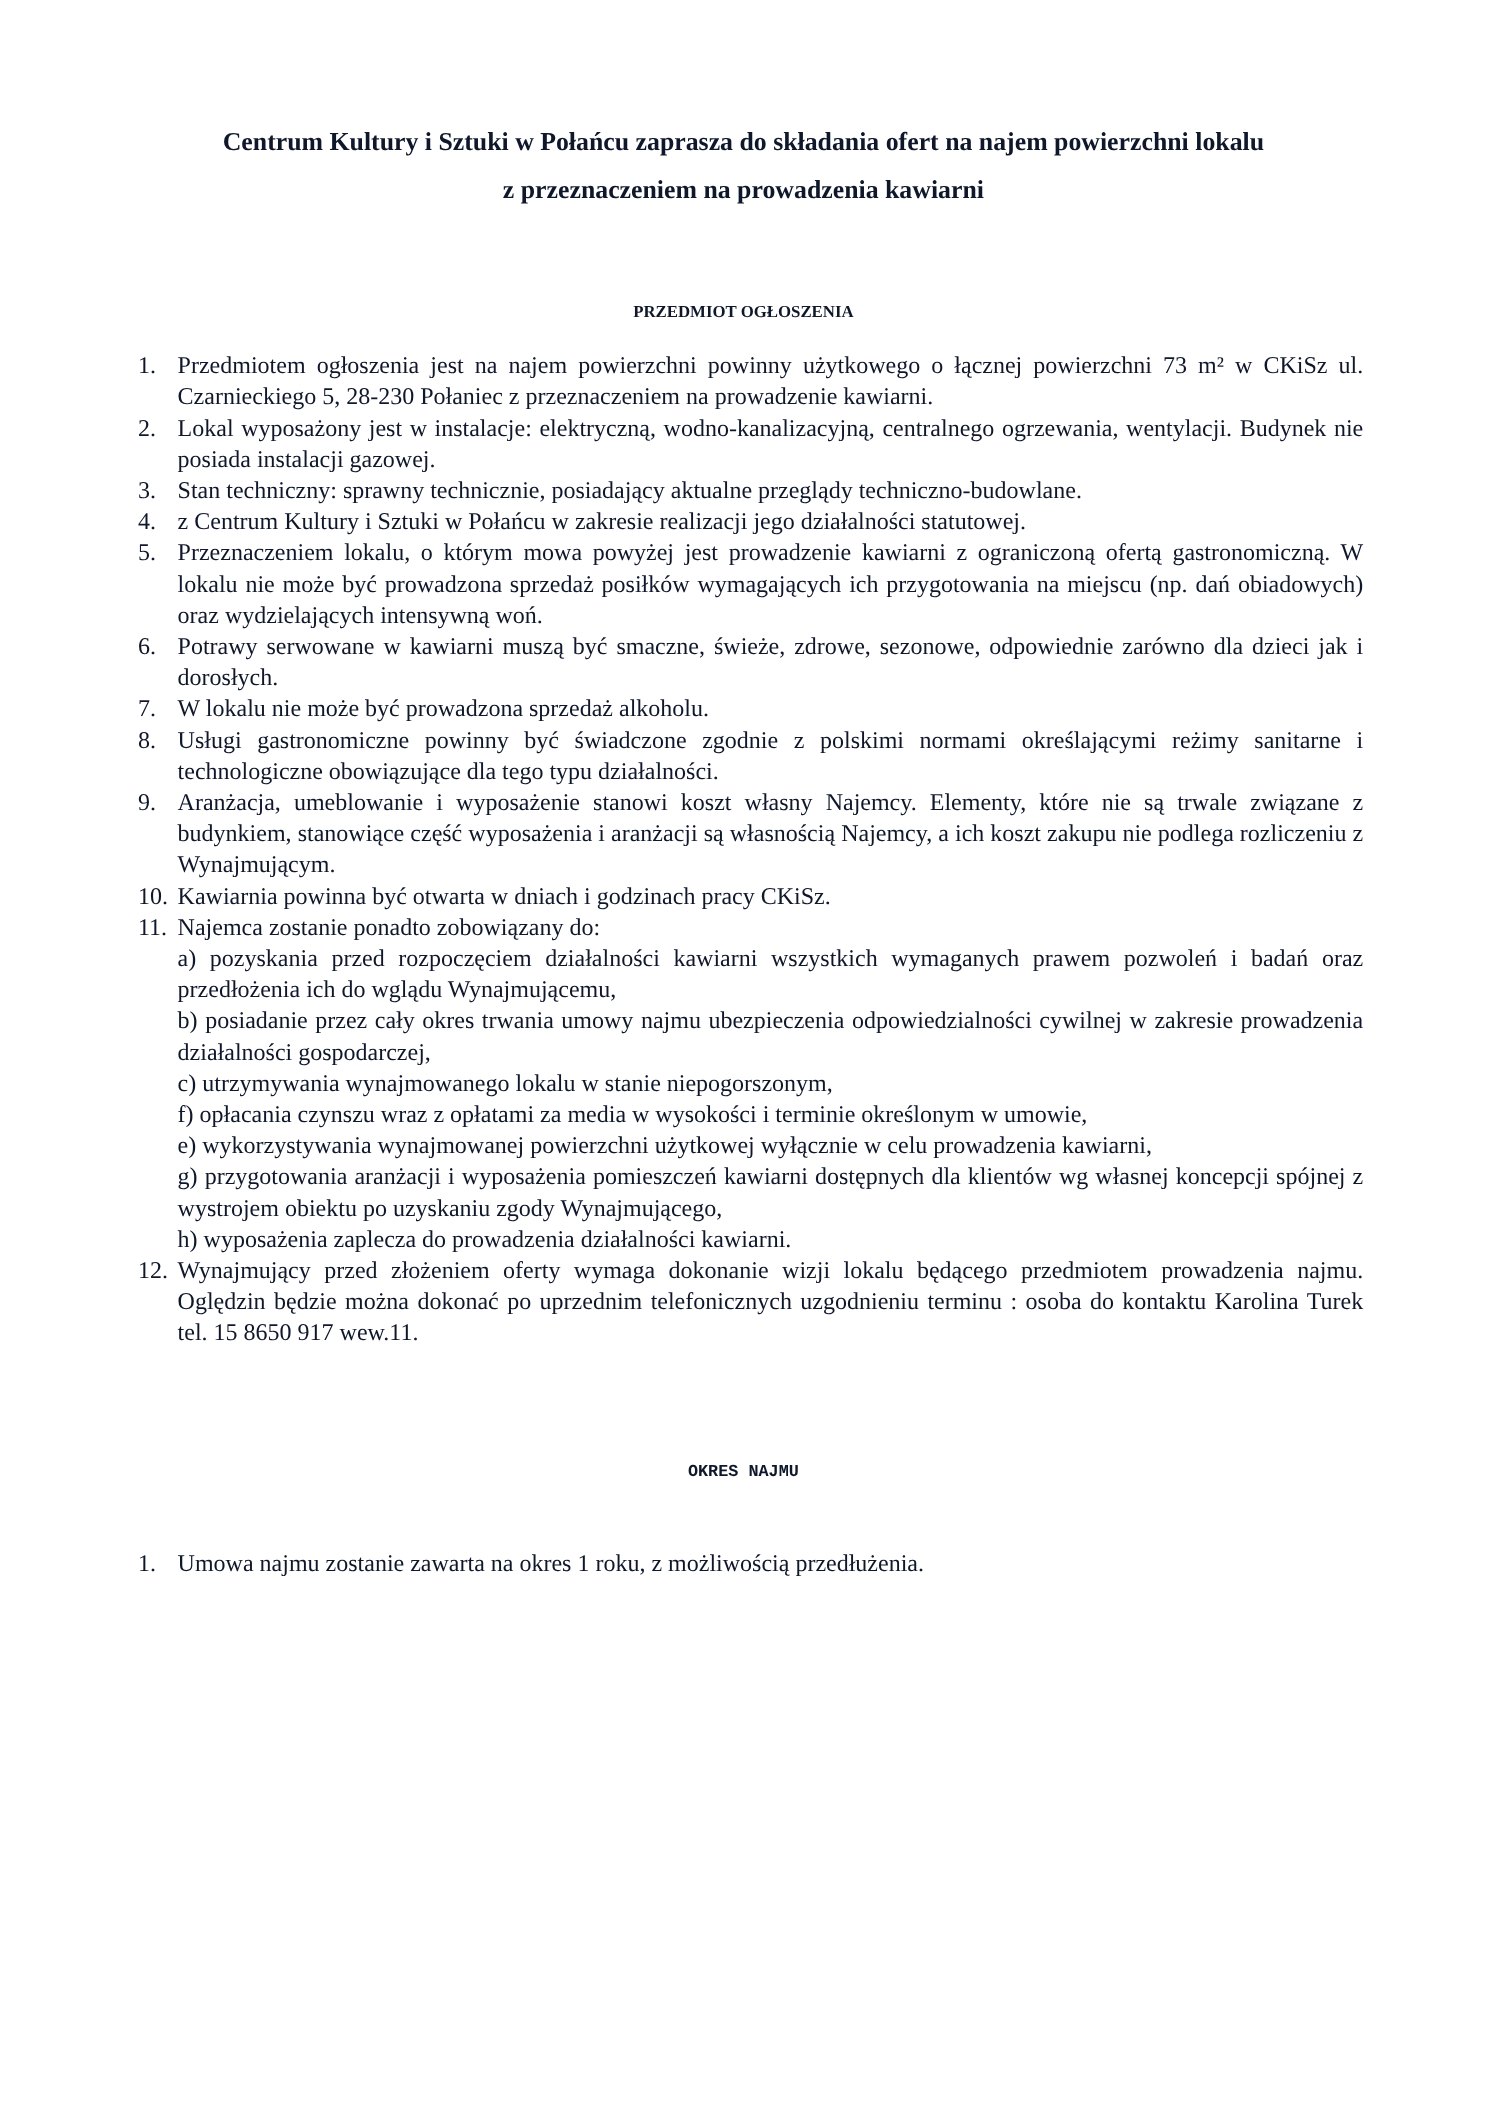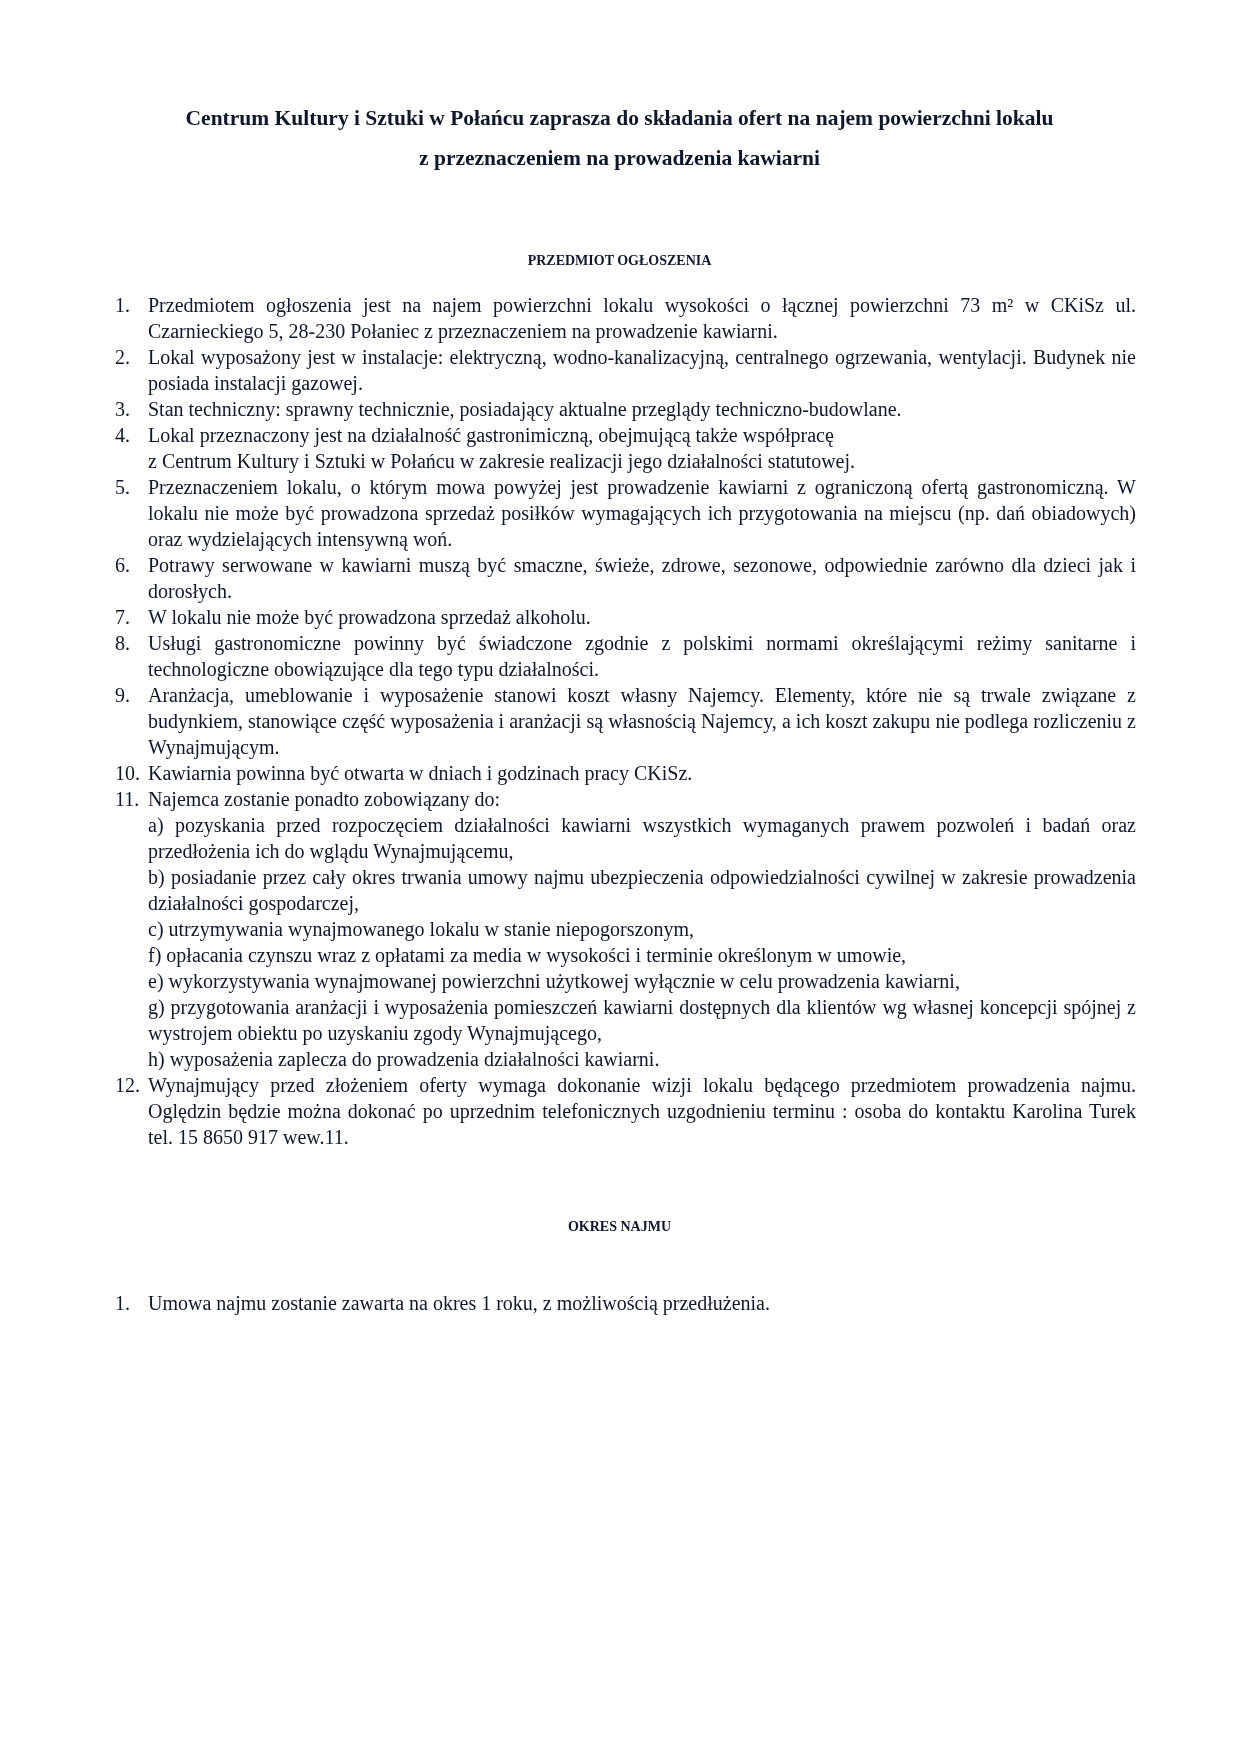--- a/index.html
+++ b/index.html
@@ -24,21 +24,21 @@
     line-height: 40px;
   }
   .section-heading {
     text-align: center;
     font-weight: bold;
     font-size: 14px;
     line-height: 26px;
     margin: 0;
   }
   .heading-1 { margin-top: 70px; }
-  .heading-2 { margin-top: 64px; }
+  .heading-2 { margin-top: 90px; font-family: Liberation Mono, monospace; }
   .num-list {
     font-size: 20px;
     line-height: 26px;
     margin-top: 18px;
   }
   .num-list-2 { margin-top: 50px; }
   .item {
     position: relative;
     padding-left: 45px;
   }
@@ -61,36 +61,35 @@
       <div>Centrum Kultury i Sztuki w Połańcu zaprasza do składania ofert na najem powierzchni lokalu</div>
       <div>z przeznaczeniem na prowadzenia kawiarni</div>
     </div>
 
     <div class="section-heading heading-1">PRZEDMIOT OGŁOSZENIA</div>
 
     <div class="num-list">
 
       <div class="item">
         <span class="num">1.</span>
-        <div class="just"><span>Przedmiotem ogłoszenia jest na najem powierzchni lokalu wysokości o łącznej powierzchni </span><b>73 m²</b><span> w CKiSz ul. Czarnieckiego 5, 28-230 Połaniec z przeznaczeniem na prowadzenie kawiarni.</span></div>
+        <div class="just"><span>Przedmiotem ogłoszenia jest na najem powierzchni powinny użytkowego o łącznej powierzchni </span><b>73 m²</b><span> w CKiSz ul. Czarnieckiego 5, 28-230 Połaniec z przeznaczeniem na prowadzenie kawiarni.</span></div>
       </div>
 
       <div class="item">
         <span class="num">2.</span>
         <div class="just">Lokal wyposażony jest w instalacje: elektryczną, wodno-kanalizacyjną, centralnego ogrzewania, wentylacji. Budynek nie posiada instalacji gazowej.</div>
       </div>
 
       <div class="item">
         <span class="num">3.</span>
         <div class="just">Stan techniczny: sprawny technicznie, posiadający aktualne przeglądy techniczno-budowlane.</div>
       </div>
 
       <div class="item">
         <span class="num">4.</span>
-        <div>Lokal przeznaczony jest na działalność gastronimiczną, obejmującą także współpracę</div>
         <div>z Centrum Kultury i Sztuki w Połańcu w zakresie realizacji jego działalności statutowej.</div>
       </div>
 
       <div class="item">
         <span class="num">5.</span>
         <div class="just">Przeznaczeniem lokalu, o którym mowa powyżej jest prowadzenie kawiarni z ograniczoną ofertą gastronomiczną. W lokalu nie może być prowadzona sprzedaż posiłków wymagających ich przygotowania na miejscu (np. dań obiadowych) oraz wydzielających intensywną woń.</div>
       </div>
 
       <div class="item">
         <span class="num">6.</span>

